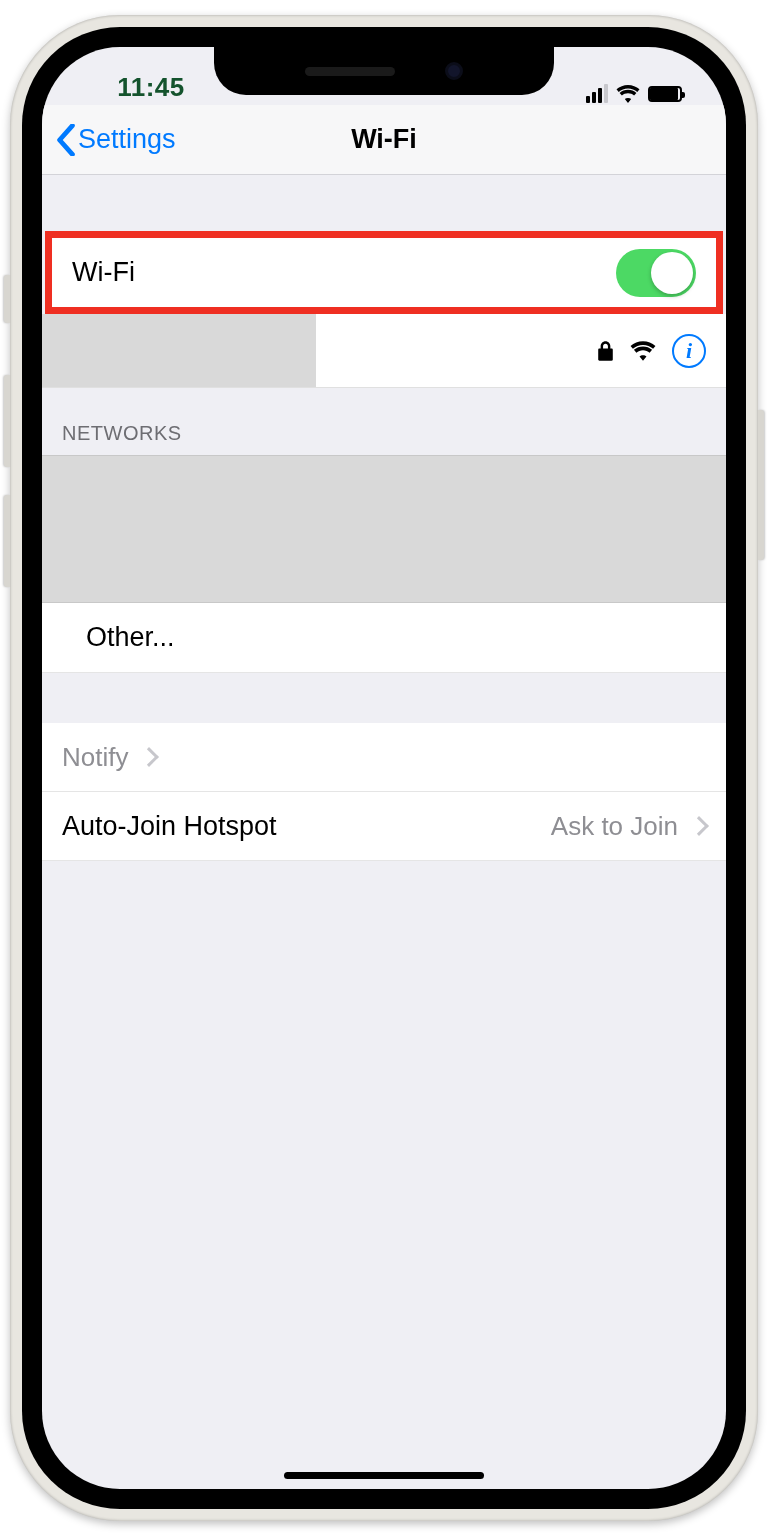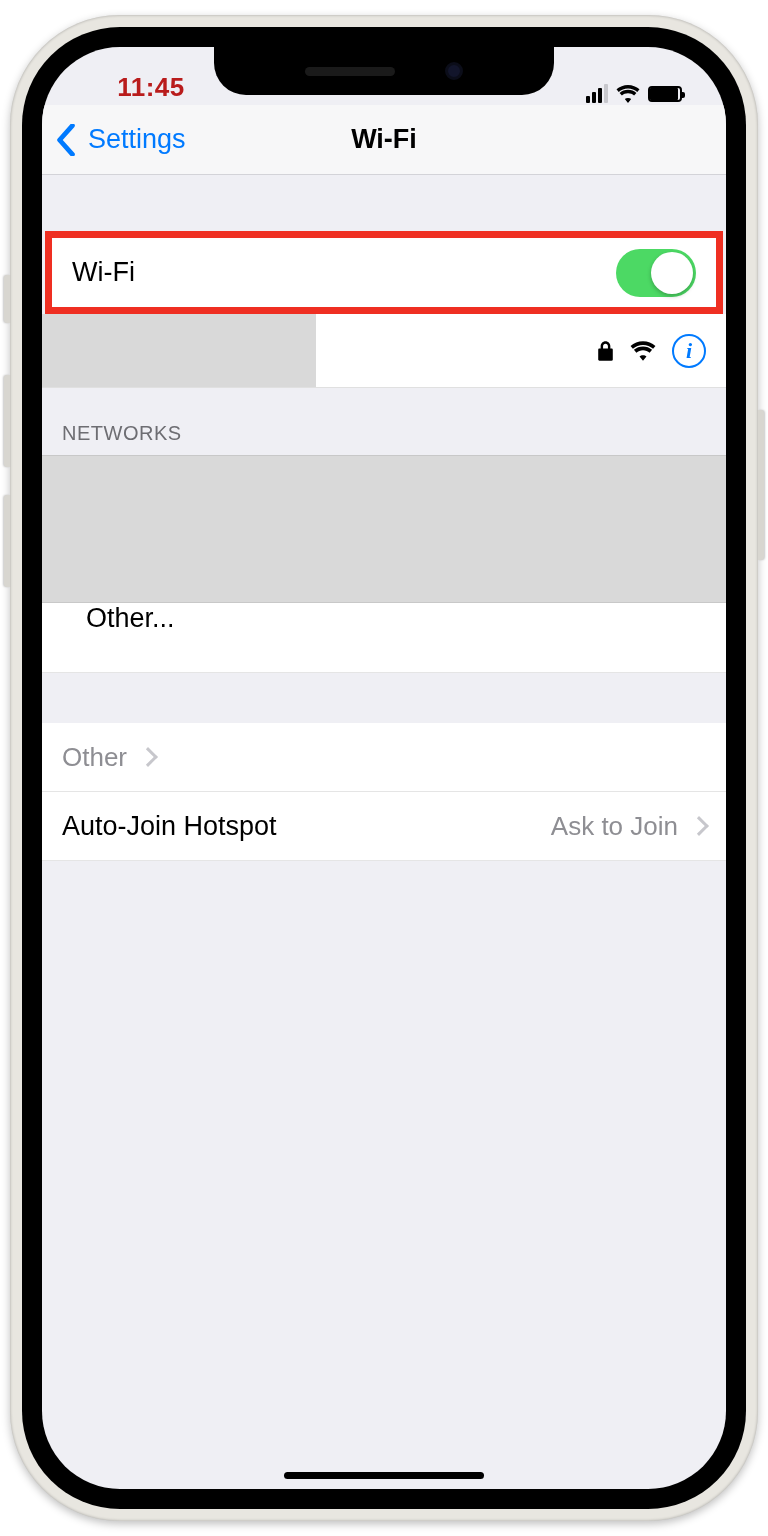--- a/index.html
+++ b/index.html
@@ -35,53 +35,53 @@
   }
   .notch {
     position:absolute; top:0; left:50%; transform:translateX(-50%);
     width:340px; height:48px; background:#000;
     border-bottom-left-radius:32px; border-bottom-right-radius:32px;
     display:flex; align-items:center; justify-content:center; gap:50px;
   }
   .speaker{ width:90px; height:9px; background:#1a1a1a; border-radius:5px;}
   .camera{ width:18px; height:18px; background:#12152b; border-radius:50%; border:3px solid #0b0d19;}
   
-  .statusbar{ height:58px; display:flex; align-items:flex-end; padding:0 34px 2px; font-weight:600; font-size:26px; color:#b91c1c; }
+  .statusbar{ height:58px; display:flex; align-items:flex-end; padding:0 34px 2px; font-weight:600; font-size:26px; color:#14532d; }
   .sb-left{ flex:0 0 auto; width:150px; text-align:center; letter-spacing:.5px;}
   .sb-spacer{flex:1;}
   .sb-icons{ display:flex; align-items:center; gap:8px; padding-right:10px;}
   .sb-signal{ display:flex; align-items:flex-end; gap:2px;}
   .sb-signal i{ width:4px; background:#000; border-radius:1px;}
   .sb-signal i:nth-child(1){height:7px}
   .sb-signal i:nth-child(2){height:11px}
   .sb-signal i:nth-child(3){height:15px}
   .sb-signal i:nth-child(4){height:19px;background:#c7c7cc}
   .sb-battery{ width:34px; height:16px; border:2px solid #000; border-radius:4px; position:relative;}
   .sb-battery:after{content:""; position:absolute; right:-5px; top:4px; width:3px; height:6px; background:#000; border-radius:0 2px 2px 0;}
   .sb-battery i{ display:block; height:100%; width:92%; background:#000; border-radius:1px;}
   
   .navbar{ height:70px; background:#f7f7f8; border-bottom:1px solid #d3d3d8; display:flex; align-items:center; position:relative; }
-  .nav-back{ display:flex; align-items:center; gap:12px; color:#007aff; font-size:27px; padding-left:14px;justify-content:flex-end;}
+  .nav-back{ display:flex; align-items:center; gap:2px; color:#007aff; font-size:27px; padding-left:14px;justify-content:flex-end;}
   .nav-back svg{ width:20px; height:32px; }
   .nav-title{ position:absolute; left:0; right:0; text-align:center; font-weight:600; font-size:27px; color:#000; pointer-events:none;}
   
   .content { position:absolute; top:128px; left:0; right:0; bottom:0; overflow:hidden;}
   .spacer{ height:56px; }
   .highlight-wrap{ padding:0 3px;}
   .highlight{ border:7px solid #ef2f22; }
   .row{ background:#fff; display:flex; align-items:center; padding:0 20px; min-height:69px; font-size:27px; color:#000; border-bottom:1px solid rgba(0,0,0,.1);}
   .row:first-of-type{ border-top:1px solid rgba(0,0,0,.1);}
   .row .label{ flex:1; }
   .row .value{ color:#8e8e93; font-size:26px; }
   .row-connected{ background:#fff; height:74px; display:flex; align-items:center; border-bottom:1px solid rgba(0,0,0,.12);}
   .blank-left{ width:40%; height:100%; background:#d9d9d9;}
   .conn-icons{ flex:1; display:flex; justify-content:flex-end; align-items:center; gap:16px; padding-right:20px;}
   .sect-header{ font-size:20px; color:#6d6d72; letter-spacing:.5px; padding:34px 20px 10px; text-transform:uppercase;border-radius:9px;}
   .net-block{ background:#d9d9d9; height:148px; border-top:1px solid rgba(0,0,0,.08); border-bottom:1px solid rgba(0,0,0,.08);}
-  .row-other{ background:#fff; padding-left:44px; font-size:27px; height:70px; display:flex; border-bottom:1px solid rgba(0,0,0,.1);}
+  .row-other{ background:#fff; padding-left:44px; font-size:27px; height:70px; display:flex; align-items:center; border-bottom:1px solid rgba(0,0,0,.1);}
   .footer-text{ font-size:22px; line-height:1.35; color:#6d6d72; padding:12px 20px 20px; }
   
   .toggle{ width:80px; height:48px; background:#4cd964; border-radius:24px; position:relative;}
   .toggle i{ position:absolute; right:3px; top:3px; width:42px; height:42px; background:#fff; border-radius:50%; box-shadow:0 2px 4px rgba(0,0,0,.25);}
   
   .chevron{ width:14px; height:14px; border-right:3px solid #c7c7cc; border-bottom:3px solid #c7c7cc; transform:rotate(-45deg); margin-left:14px;}
   
   .info-icon{ width:34px; height:34px; border:2.5px solid #007aff; border-radius:50%; color:#007aff; display:flex; align-items:center; justify-content:center; font-family:Georgia,serif; font-style:italic; font-weight:600; font-size:22px;}
   .lock-icon svg{ width:17px; height:22px; display:block;}
   .wifi-small svg{ width:26px; height:20px; display:block;}
@@ -168,21 +168,21 @@
 
         <div class="sect-header">NETWORKS</div>
         <div class="net-block"></div>
         <div class="row-other">
           <span>Other...</span>
         </div>
 
         <div style="height:50px"></div>
 
         <div class="row">
-          <span class="value">Other</span>
+          <span class="value">Notify</span>
           <span class="chevron"></span>
         </div>
 
         <div class="row">
           <span class="label">Auto-Join Hotspot</span>
           <span class="value">Ask to Join</span>
           <span class="chevron"></span>
         </div>
 
       </div>

